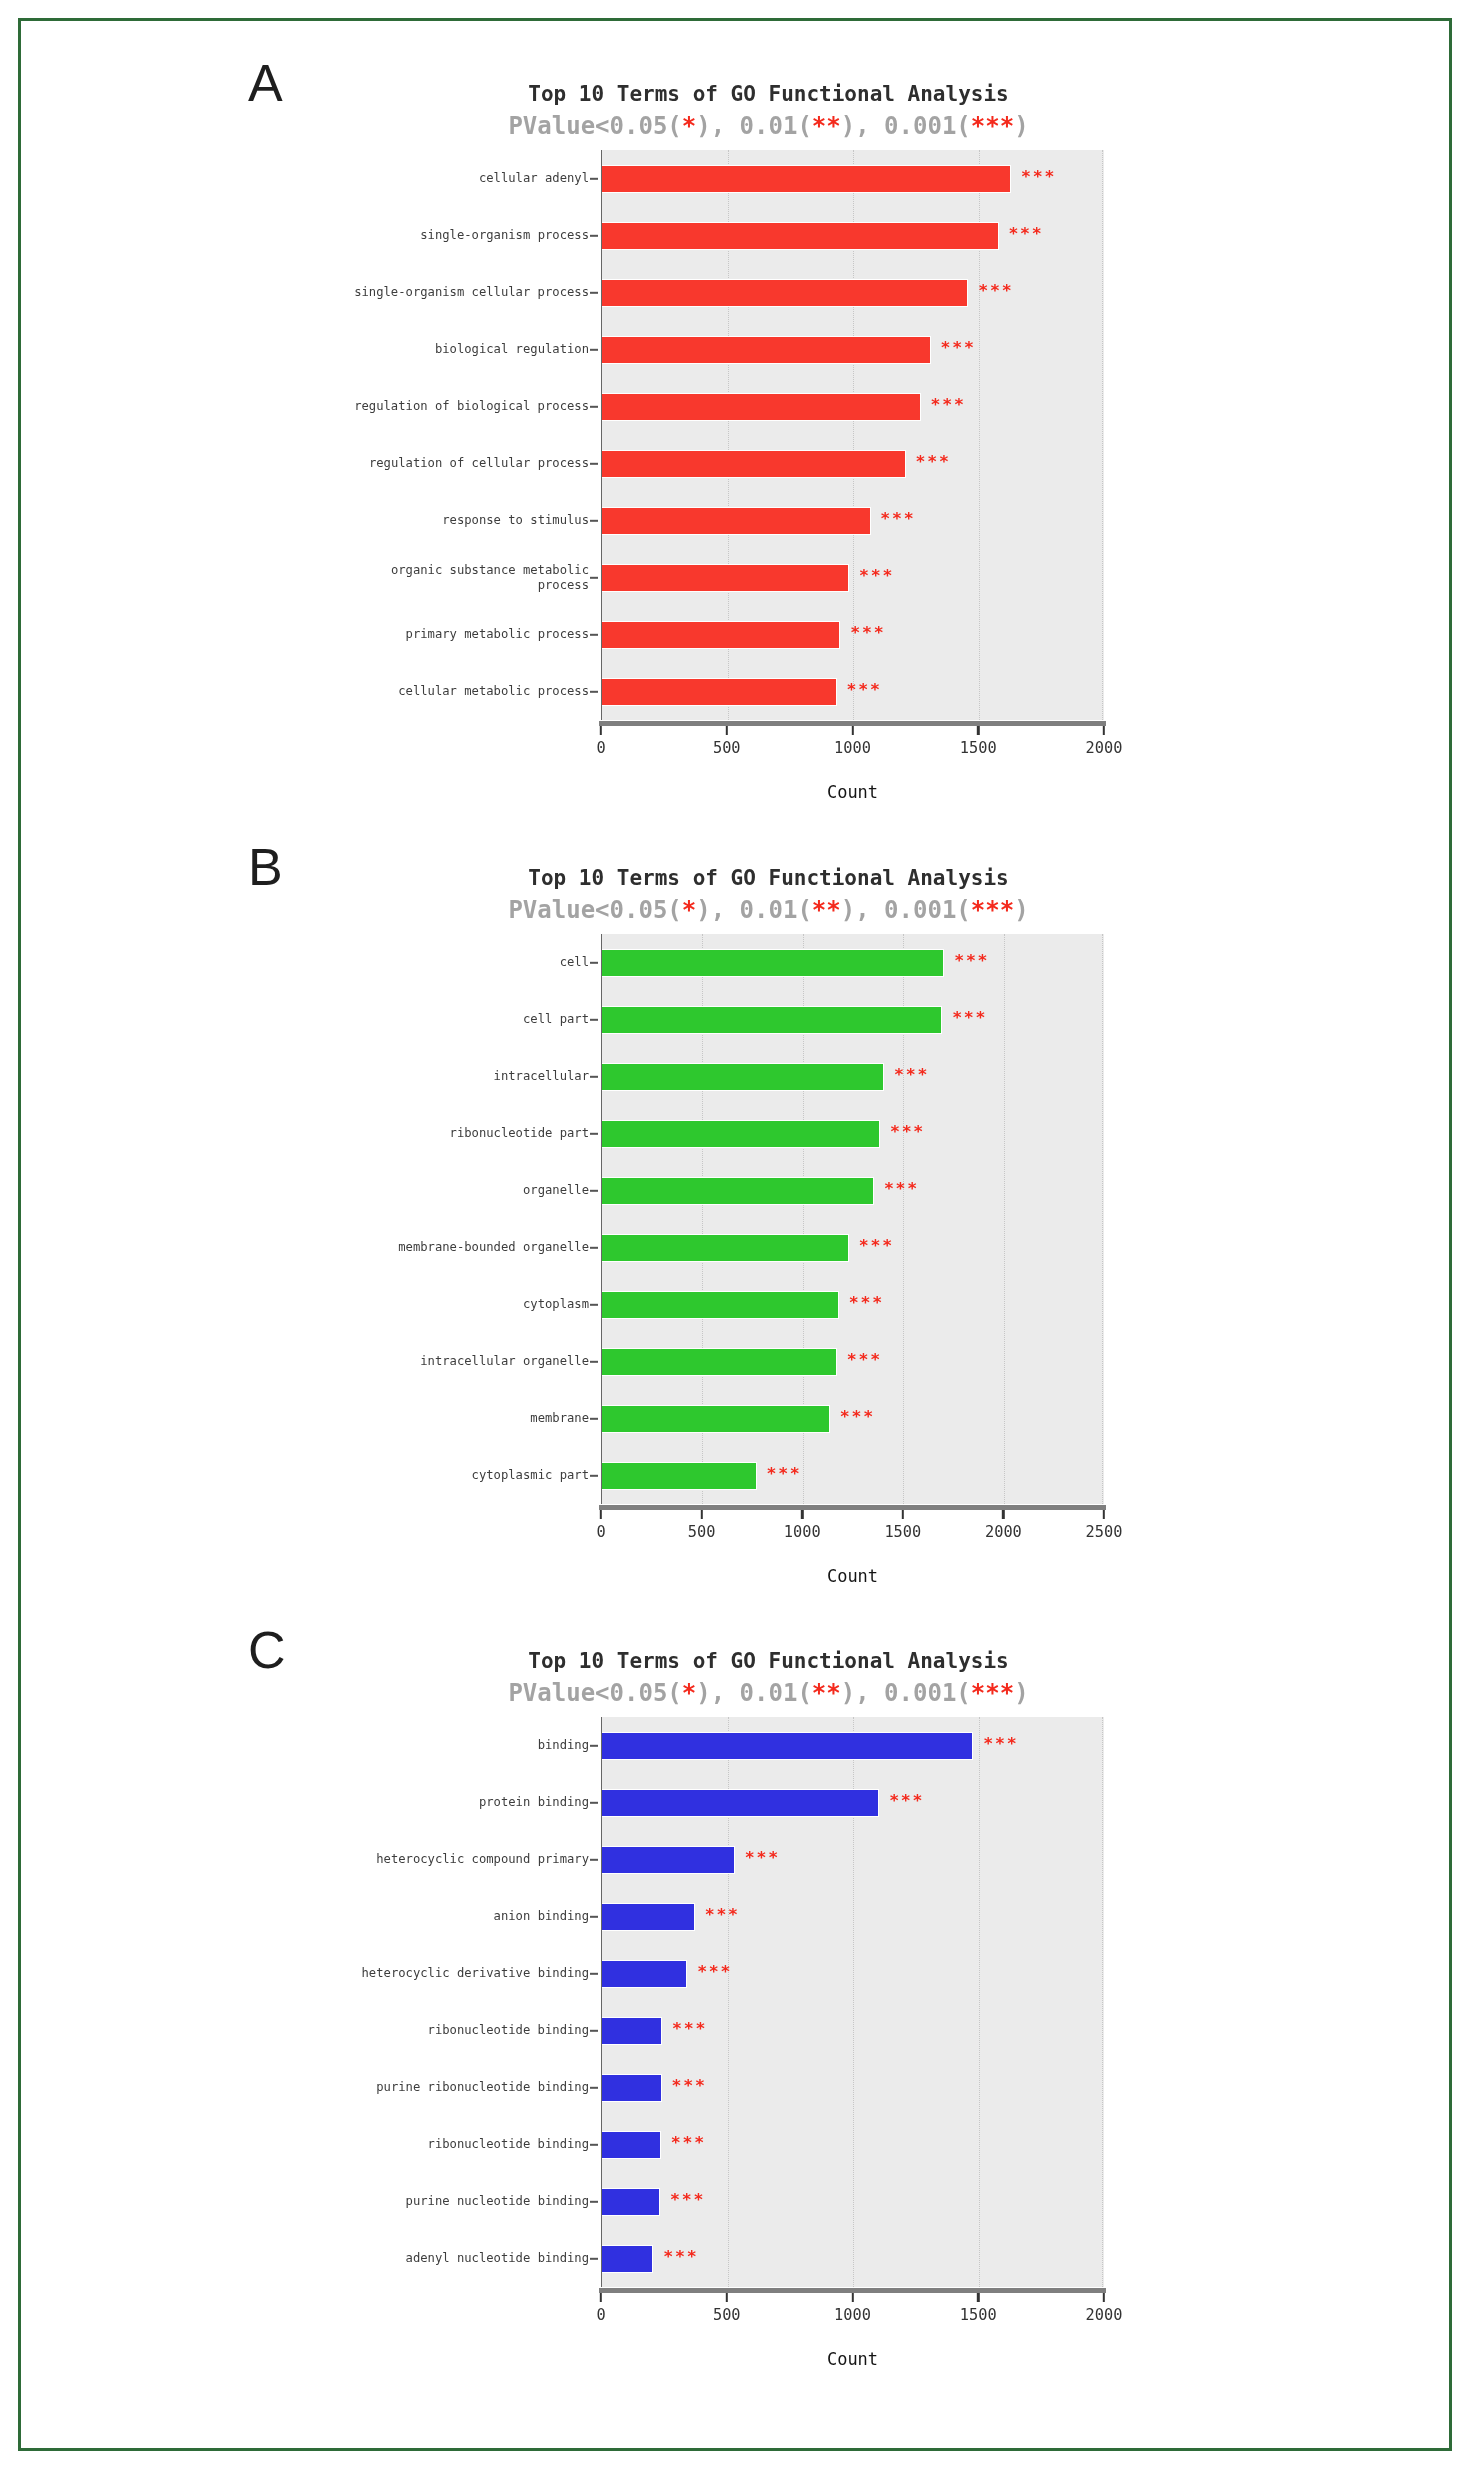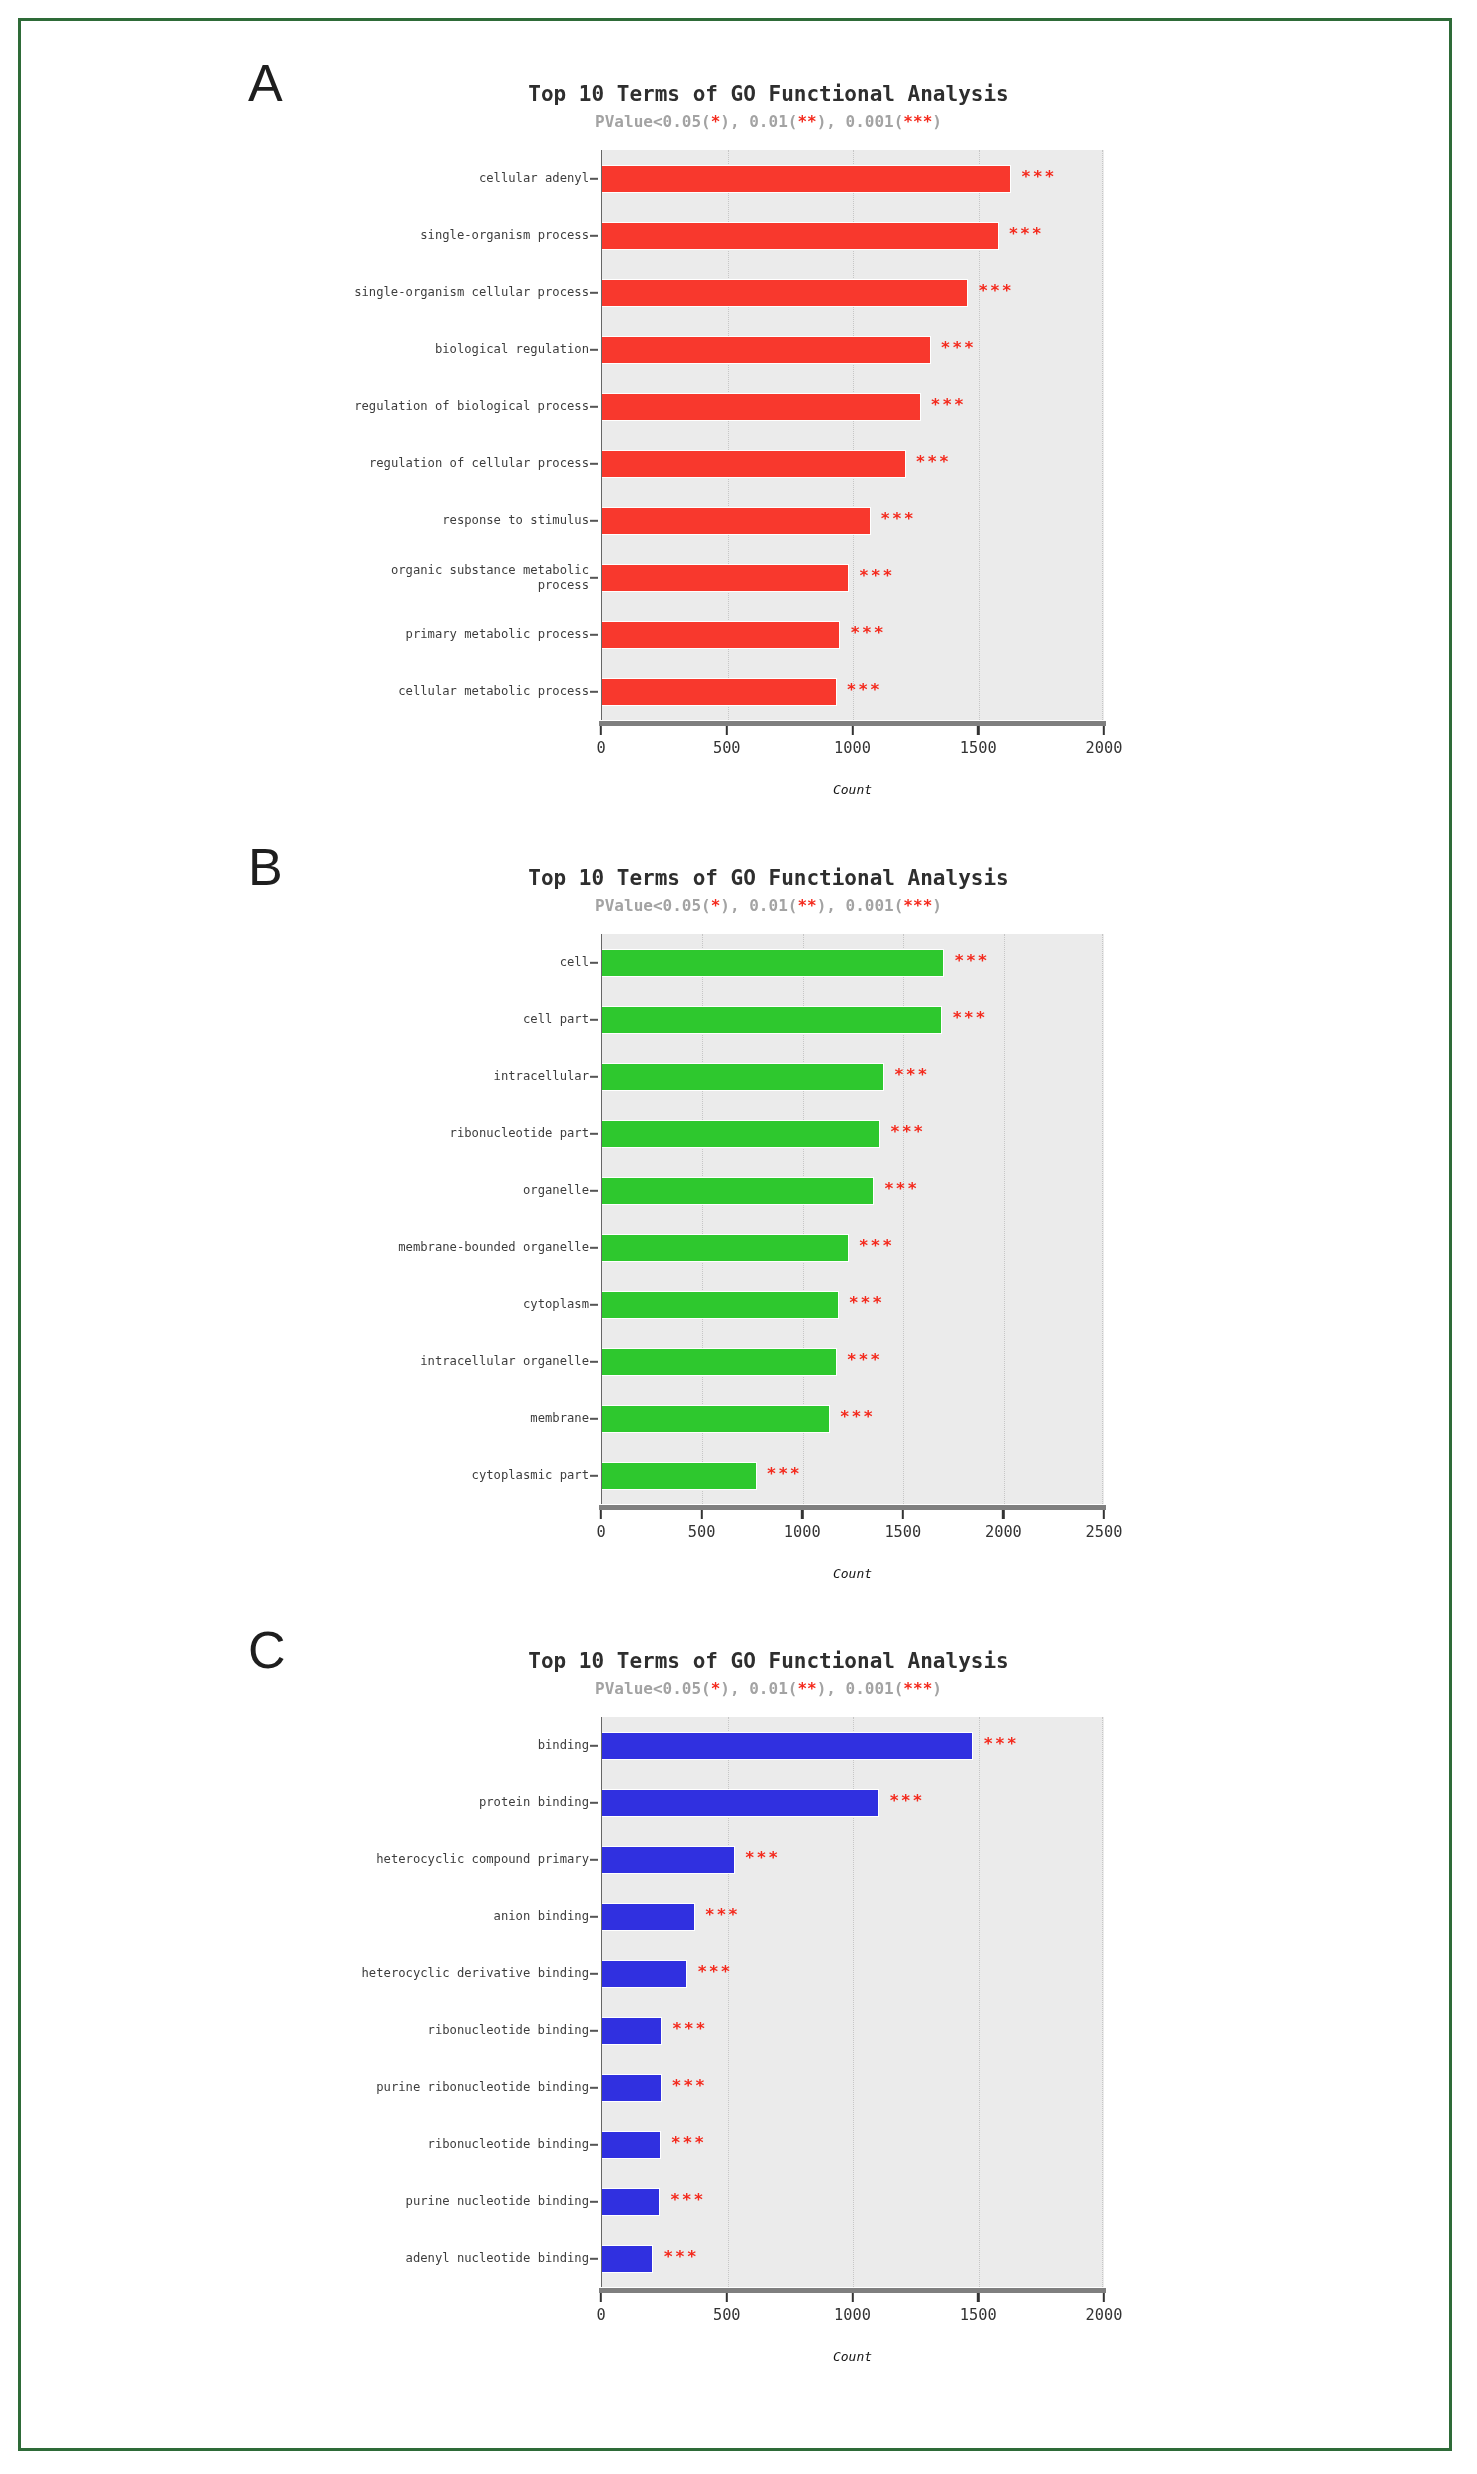--- a/index.html
+++ b/index.html
@@ -12,21 +12,21 @@
     border:3.1px solid #2e6b38; box-sizing:border-box;
   }
   .chart { position:absolute; left:0; width:1478px; height:793px; }
   .chart-a { top:61px; } .chart-b { top:845px; } .chart-c { top:1628px; }
   .panel-letter {
     position:absolute; left:248px; top:-8.5px;
     font-family:"Liberation Sans", sans-serif; font-size:52px; color:#1e1e1e;
   }
   .chart-header { position:absolute; left:366px; top:21px; width:805px; text-align:center; }
   .chart-title { font-size:21px; font-weight:bold; color:#2e2e2e; }
-  .chart-subtitle { margin-top:5.5px; font-size:16px; font-weight:bold; color:#a3a3a3; }
+  .chart-subtitle { margin-top:5.5px; font-size:24px; font-weight:bold; color:#a3a3a3; }
   .chart-subtitle .star { color:#f42a1d; }
   .ylabels {
     position:absolute; left:345px; top:89px; width:244px; height:570px;
     display:grid; grid-template-rows:repeat(10,1fr);
   }
   .ylabel {
     display:flex; align-items:center; justify-content:flex-end;
     text-align:right; font-size:12.2px; line-height:1.2; color:#3d3d3d;
   }
   .plot {
@@ -45,21 +45,21 @@
     border:1.2px solid #ffffff; border-left:none; box-sizing:border-box; z-index:1;
   }
   .stars {
     position:absolute; top:50%; transform:translateY(-58%);
     font-size:16.5px; font-weight:bold; letter-spacing:1.8px; z-index:2; line-height:1;
   }
   .x-axis { position:absolute; left:601px; top:660px; width:503px; height:49px; }
   .x-axis-line { position:absolute; left:-1.8px; right:-1.8px; top:0; height:4.9px; background:#7f7f7f; }
   .x-tick { position:absolute; top:4.9px; width:2.4px; height:9.2px; background:#333333; transform:translateX(-50%); }
   .x-tick-label { position:absolute; top:18.3px; transform:translateX(-50%); font-size:15.3px; color:#333333; }
-  .x-axis-title { position:absolute; left:601px; top:721px; width:503px; text-align:center; font-size:13px; color:#141414;font-style:italic; }
+  .x-axis-title { position:absolute; left:601px; top:721px; width:503px; text-align:center; font-size:17px; color:#141414; }
 </style>
 </head>
 <body>
 
 <div class="frame" style="border-color: rgb(46, 107, 56);"></div>
 
 <section class="chart chart-a">
   <div class="panel-letter">A</div>
   <div class="chart-header">
     <div class="chart-title">Top 10 Terms of GO Functional Analysis</div>

